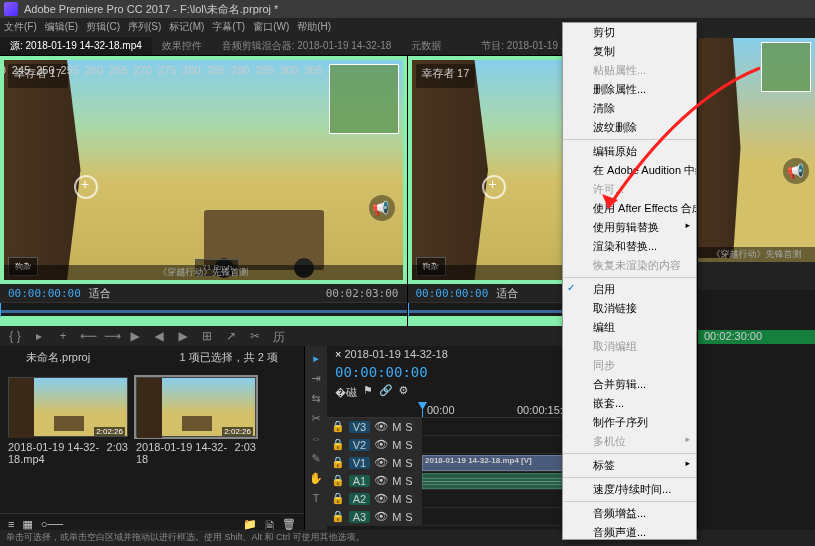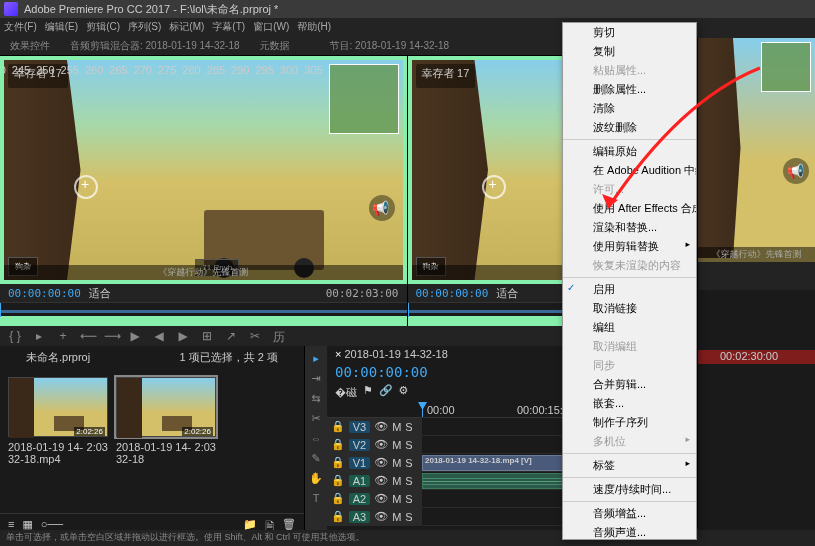--- a/index.html
+++ b/index.html
@@ -32,21 +32,21 @@
 .ruler{height:14px;background:#1a1a1a;border-top:1px solid #333;position:relative}
 .ruler::before{content:"";position:absolute;left:0;right:0;top:7px;height:3px;background:linear-gradient(90deg,#3a6a9a 0%,#3a6a9a 100%)}
 .playhead{position:absolute;left:0;top:0;width:1px;height:14px;background:#3fa9f5}
 .tc-right{margin-left:auto;color:#aaa;font-family:monospace}
 .toolbar-row{height:20px;background:#232323;display:flex;align-items:center;gap:10px;padding:0 8px}
 .tool-ico{width:14px;height:14px;color:#888;font-size:12px;text-align:center}
 .lower{display:flex;height:200px}
 .project-panel{width:305px;background:#1a1a1a;border-right:1px solid #000}
 .project-header{padding:4px 26px;font-size:10px;display:flex;justify-content:space-between}
 .bins{display:flex;gap:8px;padding:8px}
-.bin{width:100px}
+.bin{width:120px}
 .thumb{height:60px;background:linear-gradient(180deg,#87ceeb 0%,#d4c068 60%);position:relative;border:1px solid #444}
 .thumb .tree2{position:absolute;left:0;top:0;width:25px;height:60px;background:#3a2818}
 .thumb .car{position:absolute;left:45px;top:38px;width:30px;height:15px;background:#6b5530}
 .thumb-tc{position:absolute;bottom:0;right:2px;font-size:8px;color:#fff;background:rgba(0,0,0,.6);padding:0 2px}
 .bin-label{font-size:9px;color:#3fa9f5;margin-top:4px;display:flex;justify-content:flex-end}
 .bin-icons{display:flex;gap:8px;padding:4px 8px;color:#666;font-size:11px;border-top:1px solid #333;margin-top:40px}
 .toolcol{width:22px;background:#2a2a2a;display:flex;flex-direction:column;gap:4px;padding:4px 0;align-items:center}
 .toolcol div{width:16px;height:16px;color:#888;font-size:11px;text-align:center;line-height:16px}
 .toolcol div:first-child{color:#3fa9f5}
 .timeline-panel{flex:1;background:#1a1a1a;display:flex;flex-direction:column}
@@ -75,21 +75,21 @@
 .context-menu .mi.disabled{color:#999}
 .context-menu .mi.sub::after{content:"▸";position:absolute;right:6px;font-size:9px}
 .context-menu .mi.checked::before{content:"✓";position:absolute;left:4px;color:#06c;font-size:10px}
 .context-menu .sep{height:1px;background:#ccc;margin:2px 0}
 .arrow{position:absolute;left:590px;top:60px;width:180px;height:160px;z-index:101;pointer-events:none}
 .arrow svg{width:100%;height:100%}
 .right-strip{position:absolute;right:0;top:38px;width:118px;height:490px;background:#1a1a1a;border-left:1px solid #000}
 .right-viewer{height:224px;background:linear-gradient(180deg,#87ceeb 0%,#d4c068 55%);position:relative;overflow:hidden}
 .right-viewer .tree{width:50px}
 .right-ruler{height:28px;background:#232323;position:relative}
-.right-tl-ruler{height:14px;background:#7f1d1d;position:relative;margin-top:60px;font-size:8px;color:#666;padding-left:22px}
+.right-tl-ruler{height:14px;background:#15803d;position:relative;margin-top:40px;font-size:8px;color:#666;padding-left:6px}
 .statusbar{position:absolute;bottom:0;left:0;right:0;height:16px;background:#232323;font-size:9px;color:#888;padding:1px 6px}
 </style>
 </head>
 <body>
 
 <div class="titlebar">
   <div class="logo"></div>
   <span>Adobe Premiere Pro CC 2017 - F:\lol\未命名.prproj *</span>
 </div>
 
@@ -98,20 +98,21 @@
     <span>编辑(E)</span>
     <span>剪辑(C)</span>
     <span>序列(S)</span>
     <span>标记(M)</span>
     <span>字幕(T)</span>
     <span>窗口(W)</span>
     <span>帮助(H)</span>
   </div>
 
 <div class="panel-tabs">
+  <div class="tab active">源: 2018-01-19 14-32-18.mp4</div>
   <div class="tab">效果控件</div>
   <div class="tab">音频剪辑混合器: 2018-01-19 14-32-18</div>
   <div class="tab">元数据</div>
   <div class="tab" style="margin-left:20px">节目: 2018-01-19 14-32-18</div>
 </div>
 
 <div class="workspace">
   <div class="source-panel">
     <div class="viewer">
       <div class="tree"></div>
@@ -355,22 +356,22 @@
     <div class="mi">复制</div>
     <div class="mi disabled">粘贴属性...</div>
     <div class="mi">删除属性...</div>
     <div class="mi">清除</div>
     <div class="mi">波纹删除</div>
     <div class="sep"></div>
     <div class="mi">编辑原始</div>
     <div class="mi">在 Adobe Audition 中编辑剪辑</div>
     <div class="mi disabled">许可...</div>
     <div class="mi">使用 After Effects 合成替换</div>
+    <div class="mi sub">使用剪辑替换</div>
     <div class="mi">渲染和替换...</div>
-    <div class="mi sub">使用剪辑替换</div>
     <div class="mi disabled">恢复未渲染的内容</div>
     <div class="sep"></div>
     <div class="mi checked">启用</div>
     <div class="mi">取消链接</div>
     <div class="mi">编组</div>
     <div class="mi disabled">取消编组</div>
     <div class="mi disabled">同步</div>
     <div class="mi">合并剪辑...</div>
     <div class="mi">嵌套...</div>
     <div class="mi">制作子序列</div>

